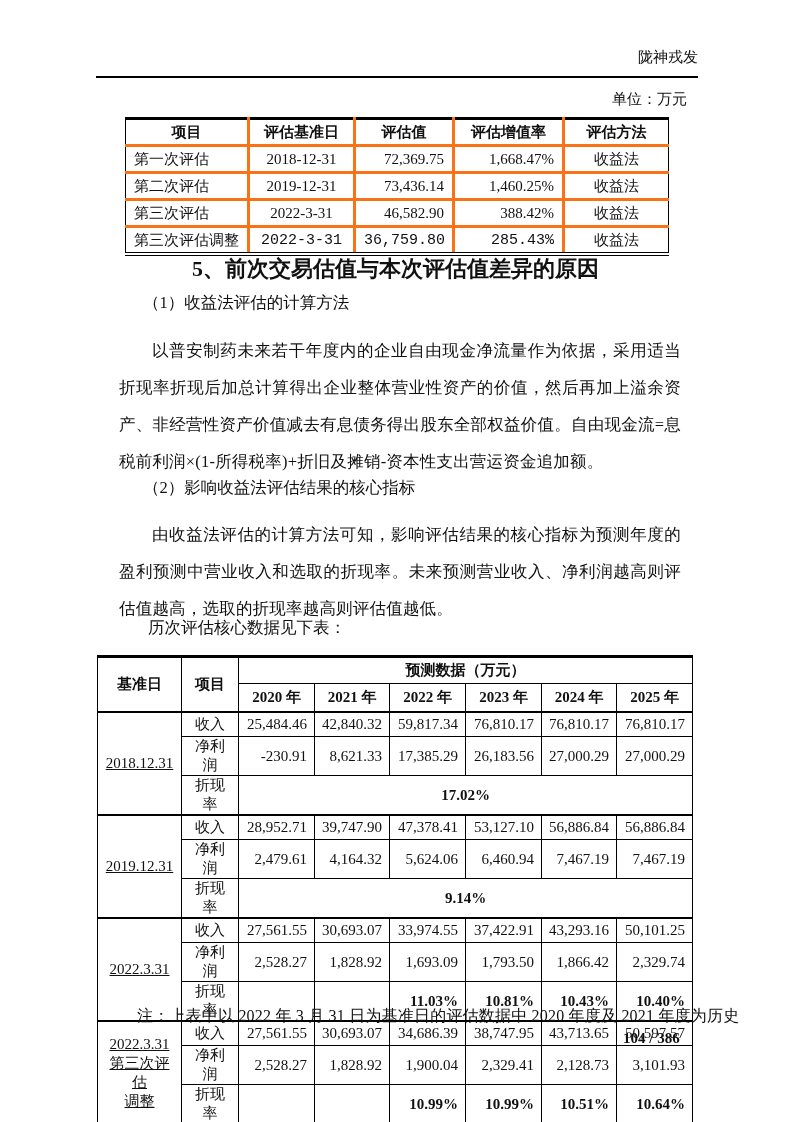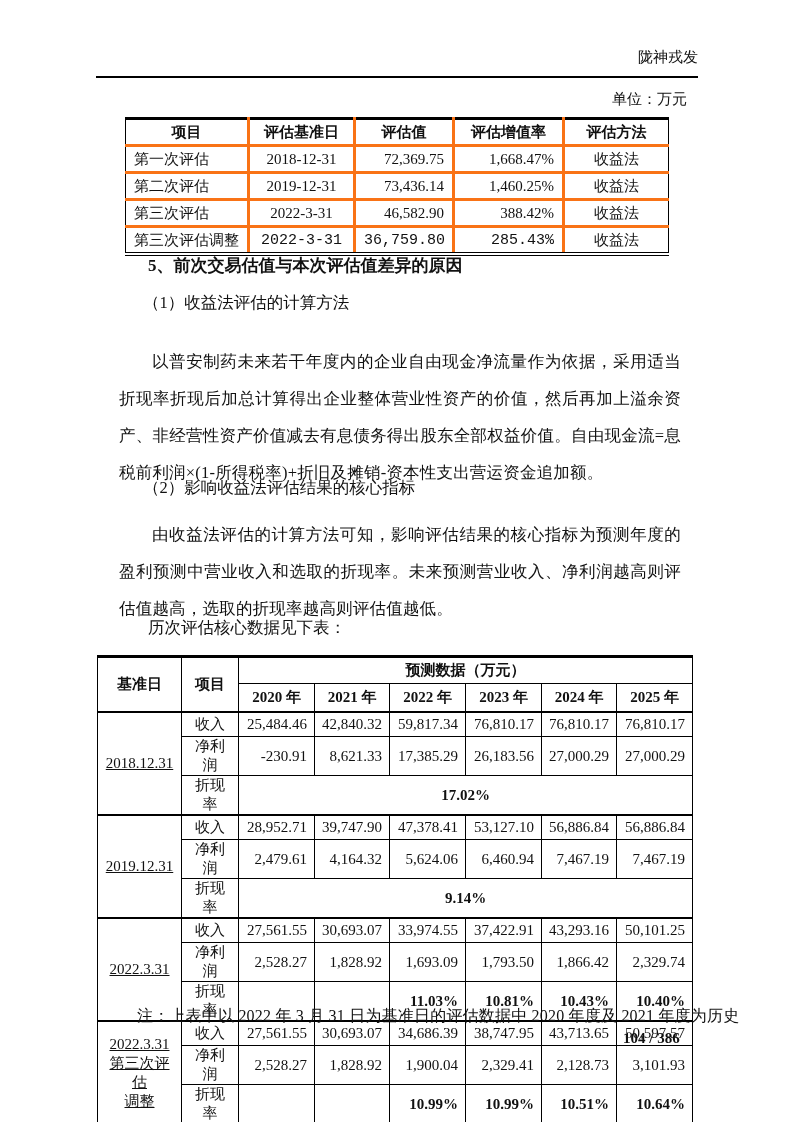--- a/index.html
+++ b/index.html
@@ -20,21 +20,21 @@
   .t1{position:absolute;left:125px;top:117px;width:543px;font-size:15px;}
   .t1 th,.t1 td{border:3px solid #f97316;height:24px;padding:0 8px;vertical-align:middle;overflow:hidden;}
   .t1 th{font-weight:bold;text-align:center;border-top:3px solid #000;border-bottom:1.5px solid #000;}
   .t1 th:first-child,.t1 td:first-child{border-left:1.5px solid #000;}
   .t1 th:last-child,.t1 td:last-child{border-right:1.5px solid #000;}
   .t1 tr:last-child td{border-bottom:4px double #000;font-family:Liberation Mono, monospace;}
   .t1 .c-left{text-align:left;}
   .t1 .c-center{text-align:center;}
   .t1 .c-num{text-align:right;}
   
-  .heading-bold{position:absolute;font-size:17px;font-weight:bold;white-space:nowrap;}
+  .heading-bold{position:absolute;font-size:22px;font-weight:bold;white-space:nowrap;margin-left:44px;}
   .heading-sub{position:absolute;font-size:16.5px;white-space:nowrap;}
   .para{position:absolute;left:119px;width:562px;font-size:16.5px;line-height:37px;
         text-align:justify;text-indent:33px;letter-spacing:0.2px;}
   .table-intro{position:absolute;left:148px;top:617px;font-size:16.5px;}
   
   .t2{position:absolute;left:97px;top:655px;width:595px;font-size:15px;}
   .t2 th,.t2 td{border:1px solid #000;padding:0 7px;vertical-align:middle;overflow:hidden;}
   .t2 thead th{font-weight:bold;text-align:center;}
   .t2 .row-forecast th{height:25px;border-top:3px solid #000;}
   .t2 .row-years th{height:27px;border-bottom:2.5px solid #000;}
@@ -109,21 +109,21 @@
         <td class="c-center">2022-3-31</td>
         <td class="c-num">36,759.80</td>
         <td class="c-num">285.43%</td>
         <td class="c-center">收益法</td>
       </tr>
     </tbody>
   </table>
 
   <div class="heading-bold" style="left:148px;top:254px;">5、前次交易估值与本次评估值差异的原因</div>
   <div class="heading-sub" style="left:143px;top:292px;">（1）收益法评估的计算方法</div>
-  <div class="para" style="top:343px;">以普安制药未来若干年度内的企业自由现金净流量作为依据，采用适当折现率折现后加总计算得出企业整体营业性资产的价值，然后再加上溢余资产、非经营性资产价值减去有息债务得出股东全部权益价值。自由现金流=息税前利润×(1-所得税率)+折旧及摊销-资本性支出营运资金追加额。</div>
+  <div class="para" style="top:332px;">以普安制药未来若干年度内的企业自由现金净流量作为依据，采用适当折现率折现后加总计算得出企业整体营业性资产的价值，然后再加上溢余资产、非经营性资产价值减去有息债务得出股东全部权益价值。自由现金流=息税前利润×(1-所得税率)+折旧及摊销-资本性支出营运资金追加额。</div>
   <div class="heading-sub" style="left:143px;top:477px;">（2）影响收益法评估结果的核心指标</div>
   <div class="para" style="top:516px;">由收益法评估的计算方法可知，影响评估结果的核心指标为预测年度的盈利预测中营业收入和选取的折现率。未来预测营业收入、净利润越高则评估值越高，选取的折现率越高则评估值越低。</div>
   <div class="table-intro">历次评估核心数据见下表：</div>
 
   <table class="t2">
     <colgroup>
         <col style="width:84px">
         <col style="width:57px">
         <col style="width:76px">
         <col style="width:75px">

